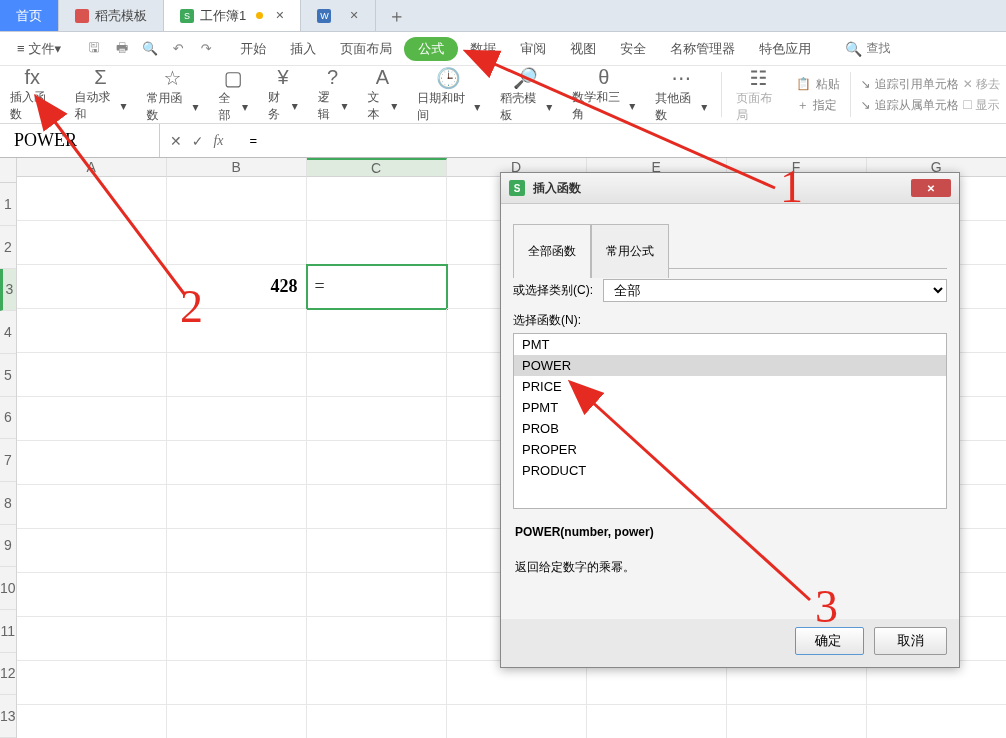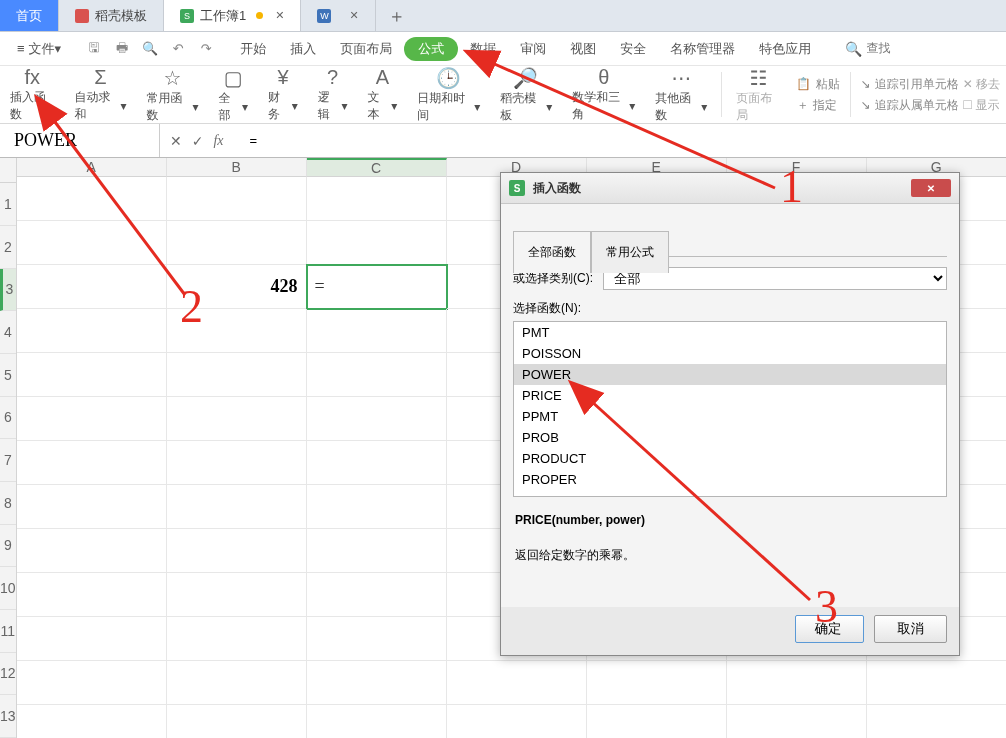--- a/index.html
+++ b/index.html
@@ -313,26 +313,26 @@
     }
     .dlg-body {
       padding: 10px 12px 0 12px;
       background: #f4f4f4;
     }
     .dlg-tabs {
       display: flex;
       border-bottom: 1px solid #bbb;
     }
     .dlg-tab {
-      padding: 12px 14px;
+      padding: 18px 14px;
       border: 1px solid #bbb;
       border-bottom: none;
       background: #eee;
       position: relative;
-      top: 17px;
+      top: 10px;
       cursor: pointer;
     }
     .dlg-tab.active {
       background: #f4f4f4;
     }
     .dlg-row { margin-top: 10px; }
     .dlg-label { display: block; margin-bottom: 3px; }
     .dlg-inp {
       width: 100%;
       border: 1px solid #b5b5b5;
@@ -672,31 +672,30 @@
     <div class="dlg-select-row">
       <span>或选择类别(C):</span>
       <select class="dlg-select">
         <option>全部</option>
       </select>
     </div>
     <div class="dlg-row">
       <label class="dlg-label">选择函数(N):</label>
       <div class="dlg-list">
           <div class="dlg-item">PMT</div>
-          <div class="dlg-item">POISSON</div>
           <div class="dlg-item sel">POWER</div>
           <div class="dlg-item">PRICE</div>
           <div class="dlg-item">PPMT</div>
           <div class="dlg-item">PROB</div>
+          <div class="dlg-item">PROPER</div>
           <div class="dlg-item">PRODUCT</div>
-          <div class="dlg-item">PROPER</div>
         </div>
     </div>
     <div class="dlg-desc">
-      <div class="sig">PRICE(number, power)</div>
+      <div class="sig">POWER(number, power)</div>
       <div style="height:16px"></div>
       <div>返回给定数字的乘幂。</div>
     </div>
   </div>
   <div class="dlg-footer">
     <button class="dlg-btn primary">确定</button>
     <button class="dlg-btn">取消</button>
   </div>
 </div>
 

